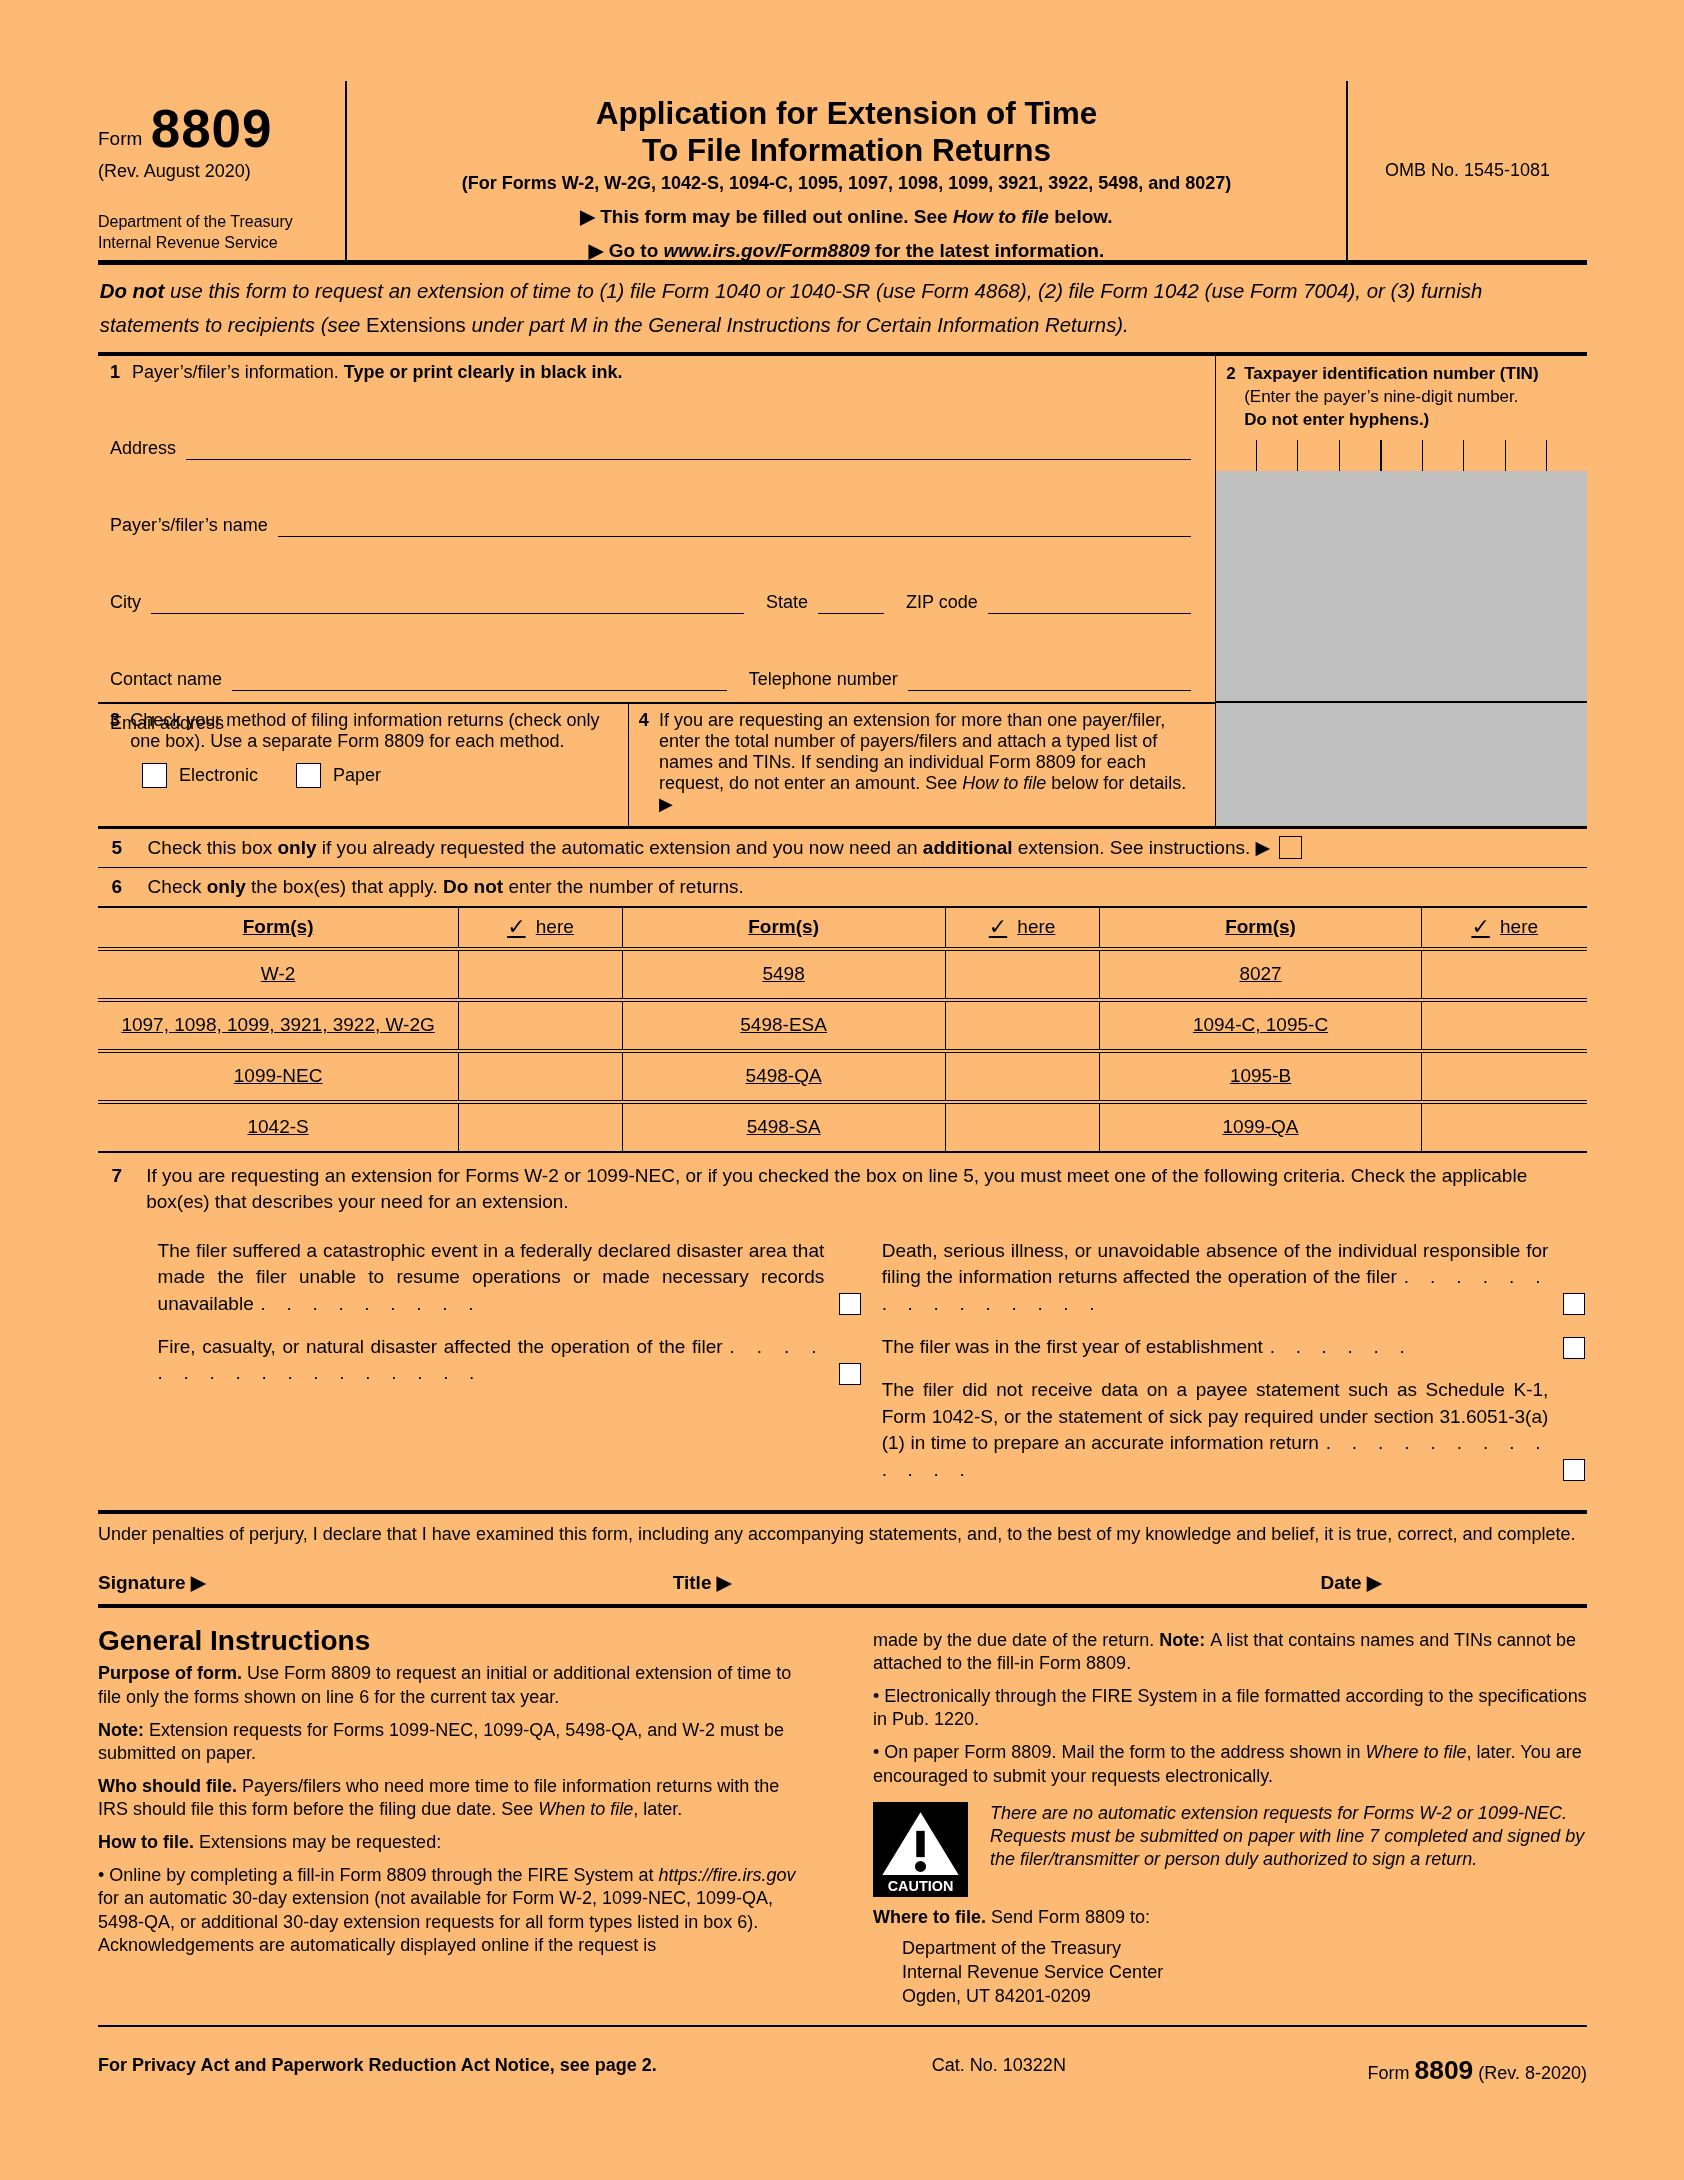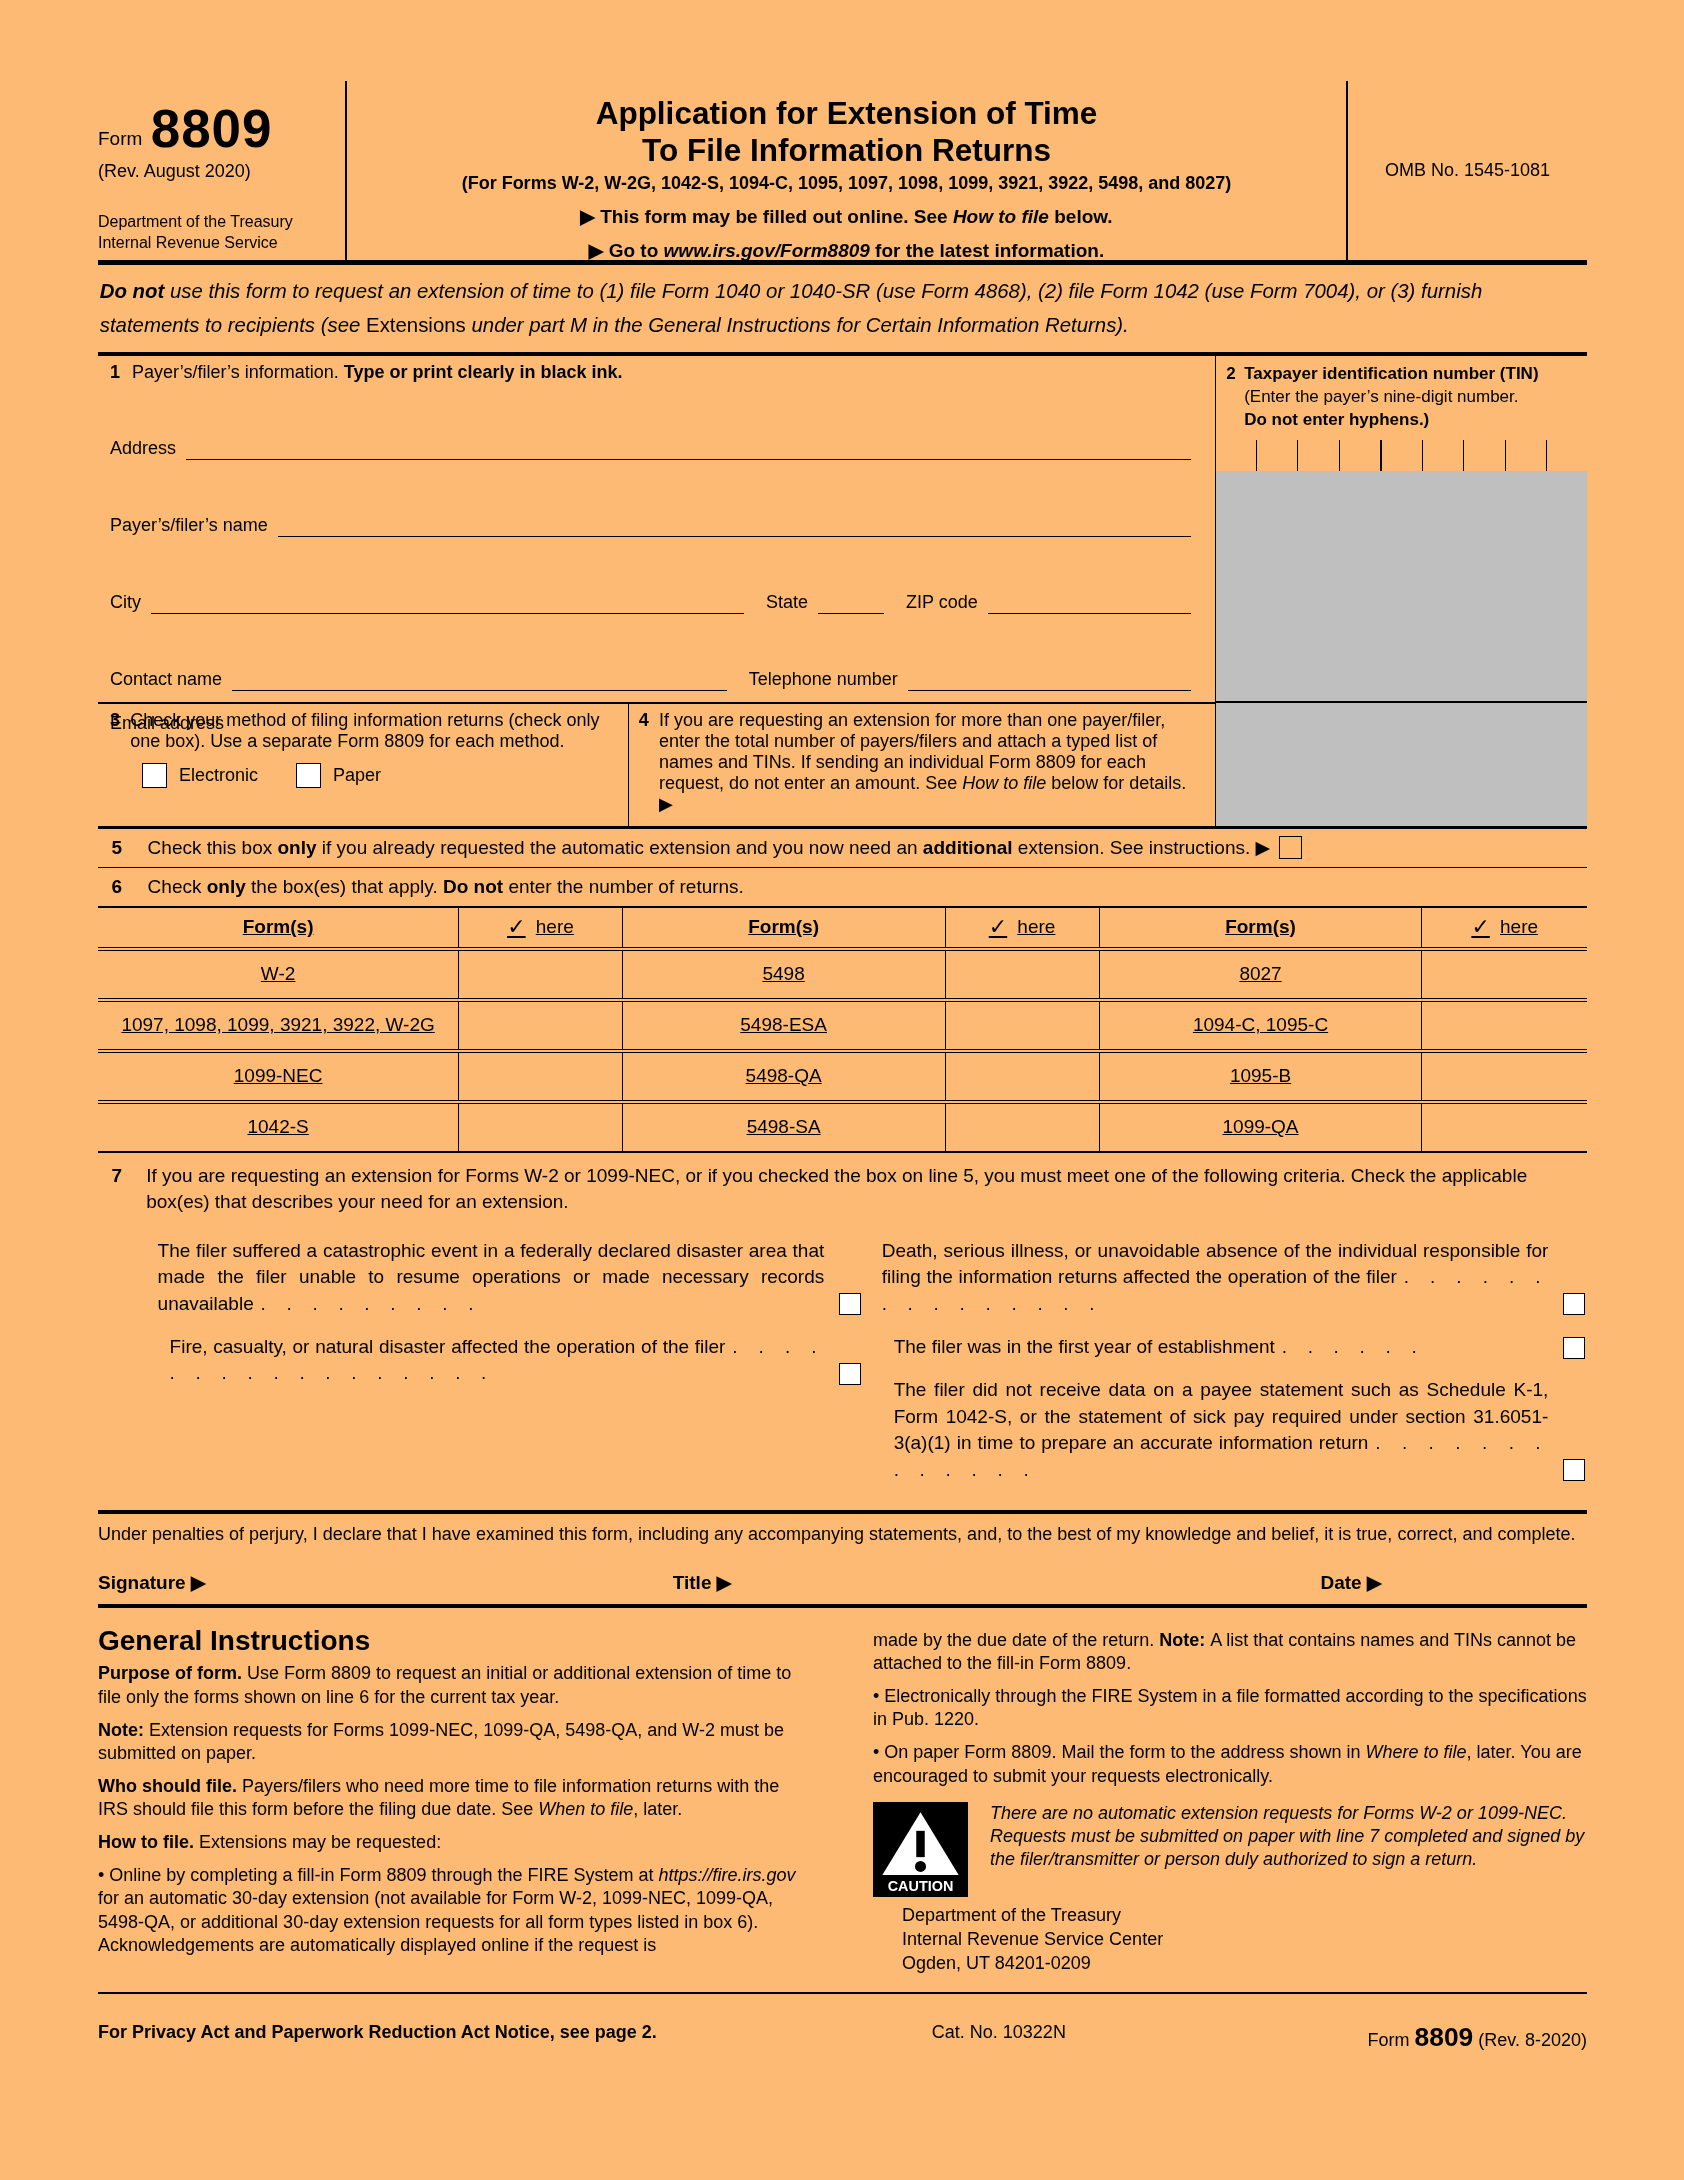--- a/index.html
+++ b/index.html
@@ -74,21 +74,21 @@
   .tdata { height:51px; border-top:4.3px double #000; }
   .here-cell { gap:10.2px; }
   .check-glyph { font-size:22px; }
 
   
   .sec7 { padding-left:13.6px; margin-top:10.2px; }
   .s7intro { display:flex; gap:24px; font-size:19px; line-height:26.4px; }
   .s7cols { display:flex; gap:20.4px; margin-top:22px; padding-left:46px; padding-right:1.7px; }
   .s7col { flex:1; }
   .crit { position:relative; font-size:19px; line-height:26.4px; text-align:justify; padding-right:37px; }
-  .crit + .crit { margin-top:17px;margin-left:12px; }
+  .crit + .crit { margin-top:17px; }
   .crit .dots { letter-spacing:7.7px; margin-left:6.8px; }
   .cbx7 { position:absolute; right:0; bottom:1.7px; width:22px; height:22px; border:1.7px solid #000; background:#fff; }
 
   
   .perjury { border-top:4.3px solid #000; margin-top:27px; padding-top:7.7px; font-size:18px; line-height:24px; }
   .sigrow { display:flex; border-bottom:4.3px solid #000; margin-top:25.6px; padding-bottom:10.2px; font-size:19px; font-weight:bold; }
   .sigrow .f1 { width:38.6%; }
   .sigrow .f2 { width:43.5%; }
   .sigrow .f3 { flex:1; }
 
@@ -342,20 +342,21 @@
       <div class="caution">
         <svg class="cau-icon" viewBox="0 0 112 112" style="font-size:21px">
           <rect width="112" height="112" fill="#000"></rect>
           <polygon points="56,12 101,86 11,86" fill="#fff"></polygon>
           <rect x="51" y="34" width="10" height="31" fill="#000"></rect>
           <circle cx="56" cy="76" r="6.5" fill="#000"></circle>
           <text x="56" y="105" text-anchor="middle" font-size="17" font-weight="bold" fill="#fff" font-family="Liberation Sans, sans-serif">CAUTION</text>
         </svg>
         <div><span class="i">There are no automatic extension requests for Forms W-2 or 1099-NEC. Requests must be submitted on paper with line 7 completed and signed by the filer/transmitter or person duly authorized to sign a return.</span></div>
       </div>
+      <p><span class="b">Where to file. </span><span>Send Form 8809 to:</span></p>
       <div class="addr">
         <div>Department of the Treasury</div>
         <div>Internal Revenue Service Center</div>
         <div>Ogden, UT 84201-0209</div>
       </div>
     </div>
   </div>
 
   <div class="pagefoot">
     <span class="fnotice">For Privacy Act and Paperwork Reduction Act Notice, see page 2.</span>

